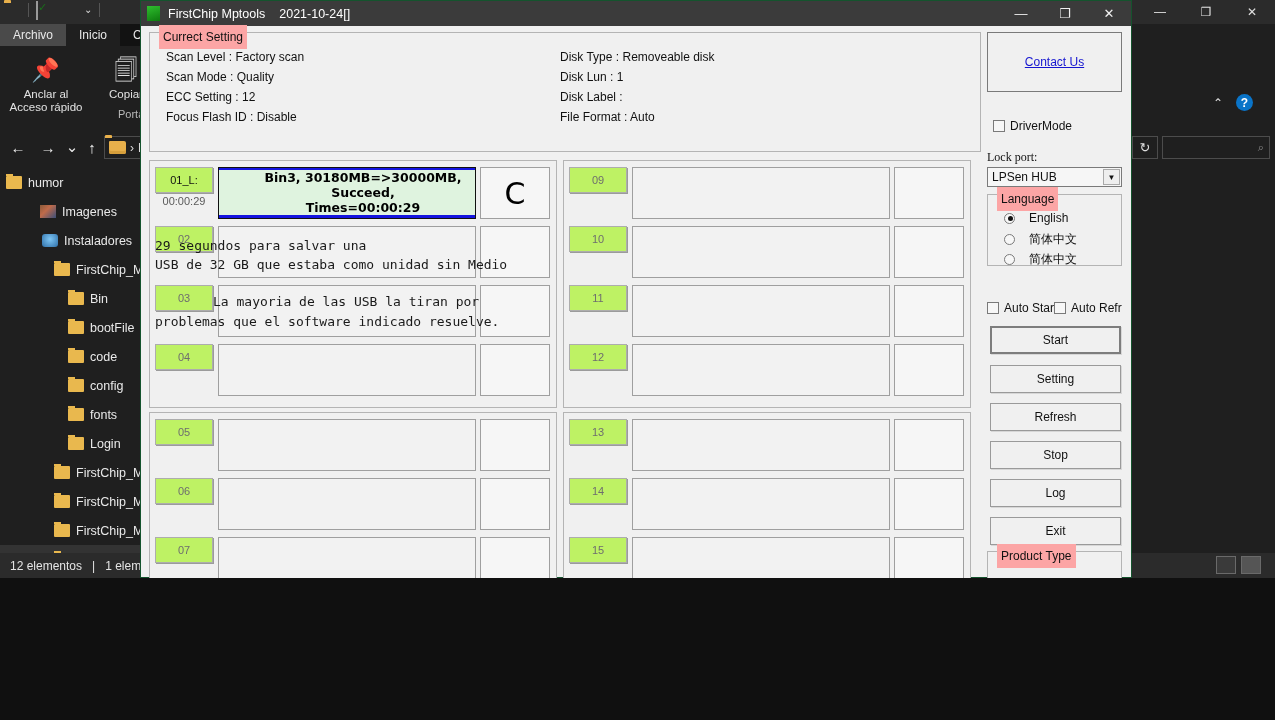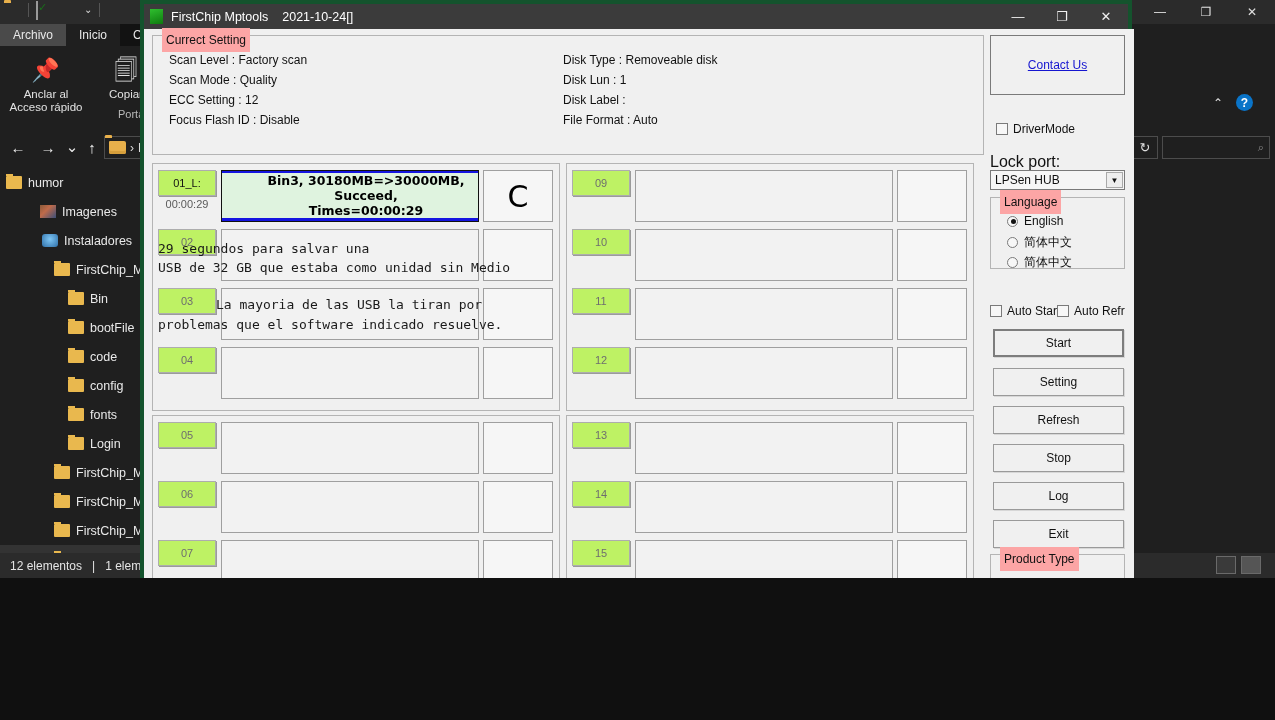--- a/index.html
+++ b/index.html
@@ -84,21 +84,21 @@
 
   #statusbar { position:absolute; left:0; top:553px; width:1275px; height:25px; background:#2b2b2b;
      display:flex; align-items:center; font-size:12px; color:#e4e4e4; padding-left:10px; gap:10px; }
   #viewtoggles { position:absolute; right:14px; top:556px; display:flex; gap:5px; }
   .vt { width:20px; height:18px; border:1px solid #6a6a6a; background:#3a3a3a; }
   .vt.active { background:#555; }
 
   
   #app {
     position: absolute; left: 140px; top: 0; width: 992px; height: 578px;
-    background: #f0f0f0; border: 4px solid #14532d;
+    background: #f0f0f0; border: 1px solid #14532d;
     font-family: "Liberation Sans", sans-serif;
   }
   #app-title {
     height: 25px; background: #3b3b3b; display:flex; align-items:center; gap:8px; padding-left:6px;
     color:#ffffff; font-size:12.5px;
   }
   #app-logo { width:13px; height:15px; background:linear-gradient(160deg,#2fbf2f,#0e7a0e); }
   #app-winbtns { position:absolute; right:0; top:0; display:flex; }
   #app-winbtns div { width:44px; height:25px; display:flex; align-items:center; justify-content:center; color:#f0f0f0; font-size:13px;}
 
@@ -145,31 +145,31 @@
   }
 
   
   #contact-box { position:absolute; left:846px; top:6px; width:135px; height:60px; border:1px solid #7a7a7a; background:#f0f0f0;
      display:flex; align-items:center; justify-content:center; }
   #contact-link { font-size:12px; color:#1515d0; text-decoration:underline; }
 
   .cb { position:absolute; display:flex; align-items:center; gap:5px; font-size:12px; color:#111; }
   .cb-box { width:12px; height:12px; border:1px solid #7a7a7a; background:#f7f7f7; }
 
-  #lockport-label { position:absolute; left:846px; top:124px; font-size:16px; color:#111; }
+  #lockport-label { position:absolute; left:846px; top:124px; font-size:12px; color:#111;font-family:Liberation Serif, serif; }
   #lockport-select {
     position:absolute; left:846px; top:141px; width:135px; height:20px;
     border:1px solid #7a7a7a; background:#f6f6f6; display:flex; align-items:center;
     font-size:12px; color:#111; padding-left:4px;
   }
   #lockport-arrow { position:absolute; right:1px; top:1px; width:17px; height:16px; background:#eeeeee; border:1px solid #a9a9a9;
      display:flex; align-items:center; justify-content:center; font-size:8px; }
 
   #lang-box { left:846px; top:168px; width:135px; height:72px; }
-  .radio { position:absolute; display:flex; align-items:center; gap:6px; font-size:12px; color:#111; }
+  .radio { position:absolute; display:flex; align-items:center; gap:14px; font-size:12px; color:#111; }
   .radio-dot { width:11px; height:11px; border:1px solid #7a7a7a; border-radius:50%; background:#f7f7f7; position:relative; }
   .radio-dot.on::after { content:""; position:absolute; left:2.5px; top:2.5px; width:5px; height:5px; border-radius:50%; background:#111; }
 
   .appbtn {
     position:absolute; left:849px; width:131px; height:28px;
     border:1px solid #9a9a9a; background:#f0f0f0; color:#111; font-size:12px;
     display:flex; align-items:center; justify-content:center;
     box-shadow: 1px 1px 0 rgba(0,0,0,0.10);
   }
   .appbtn.primary { border:2px solid #7d7d7d; }

